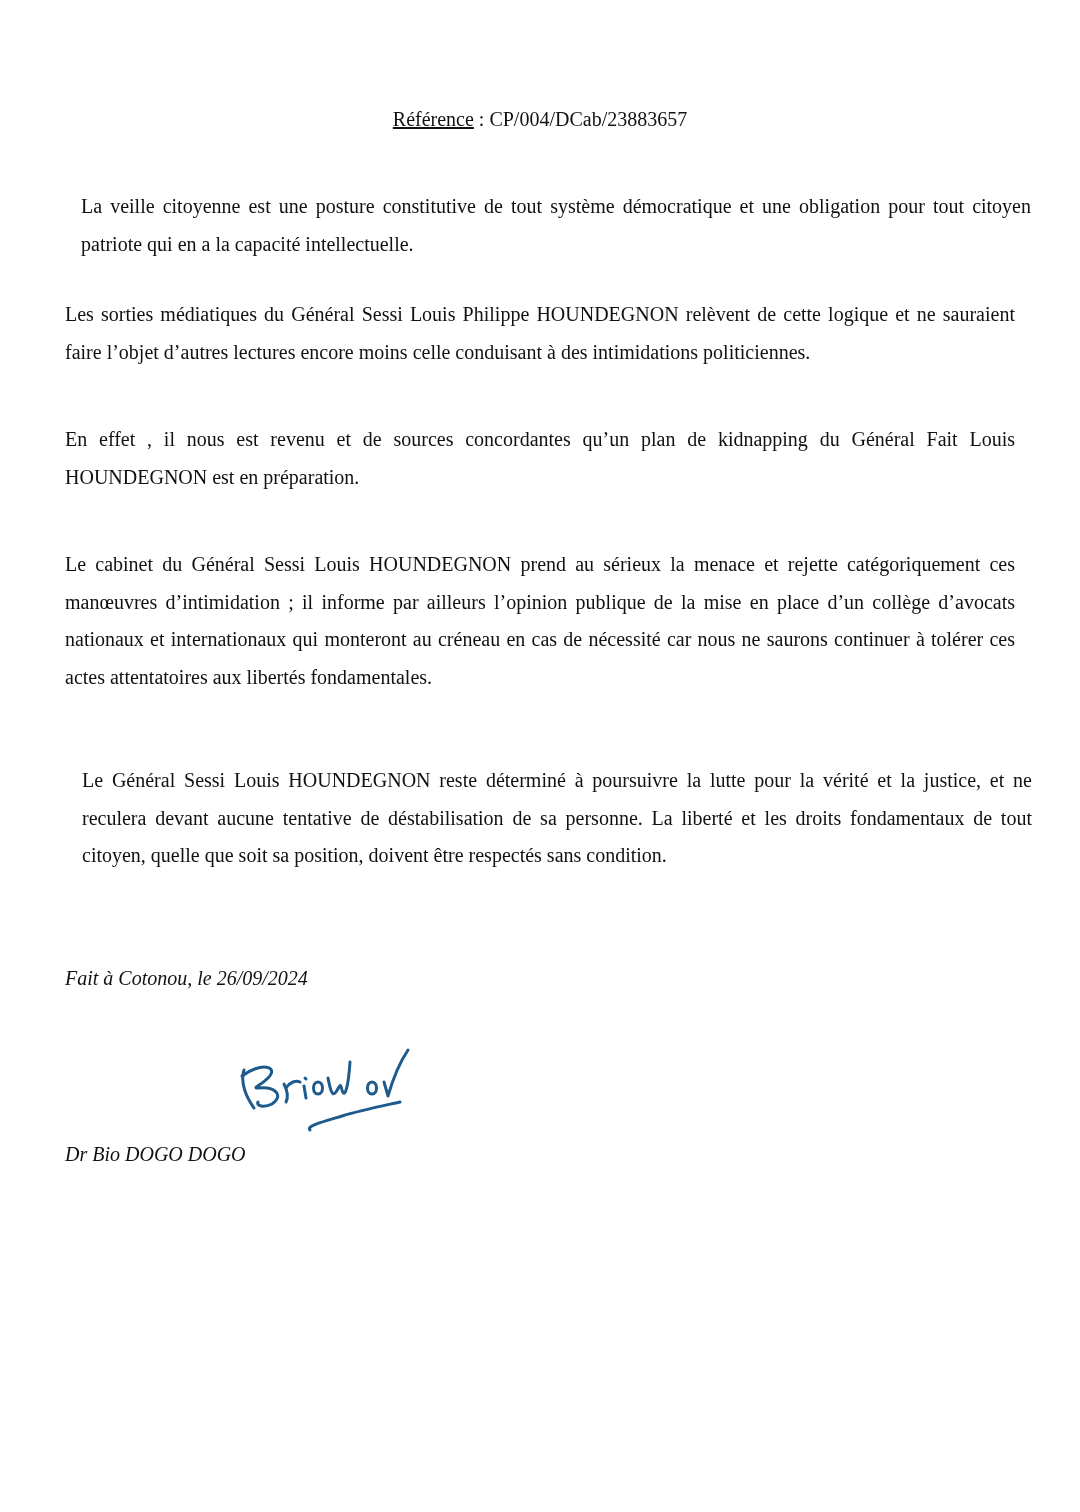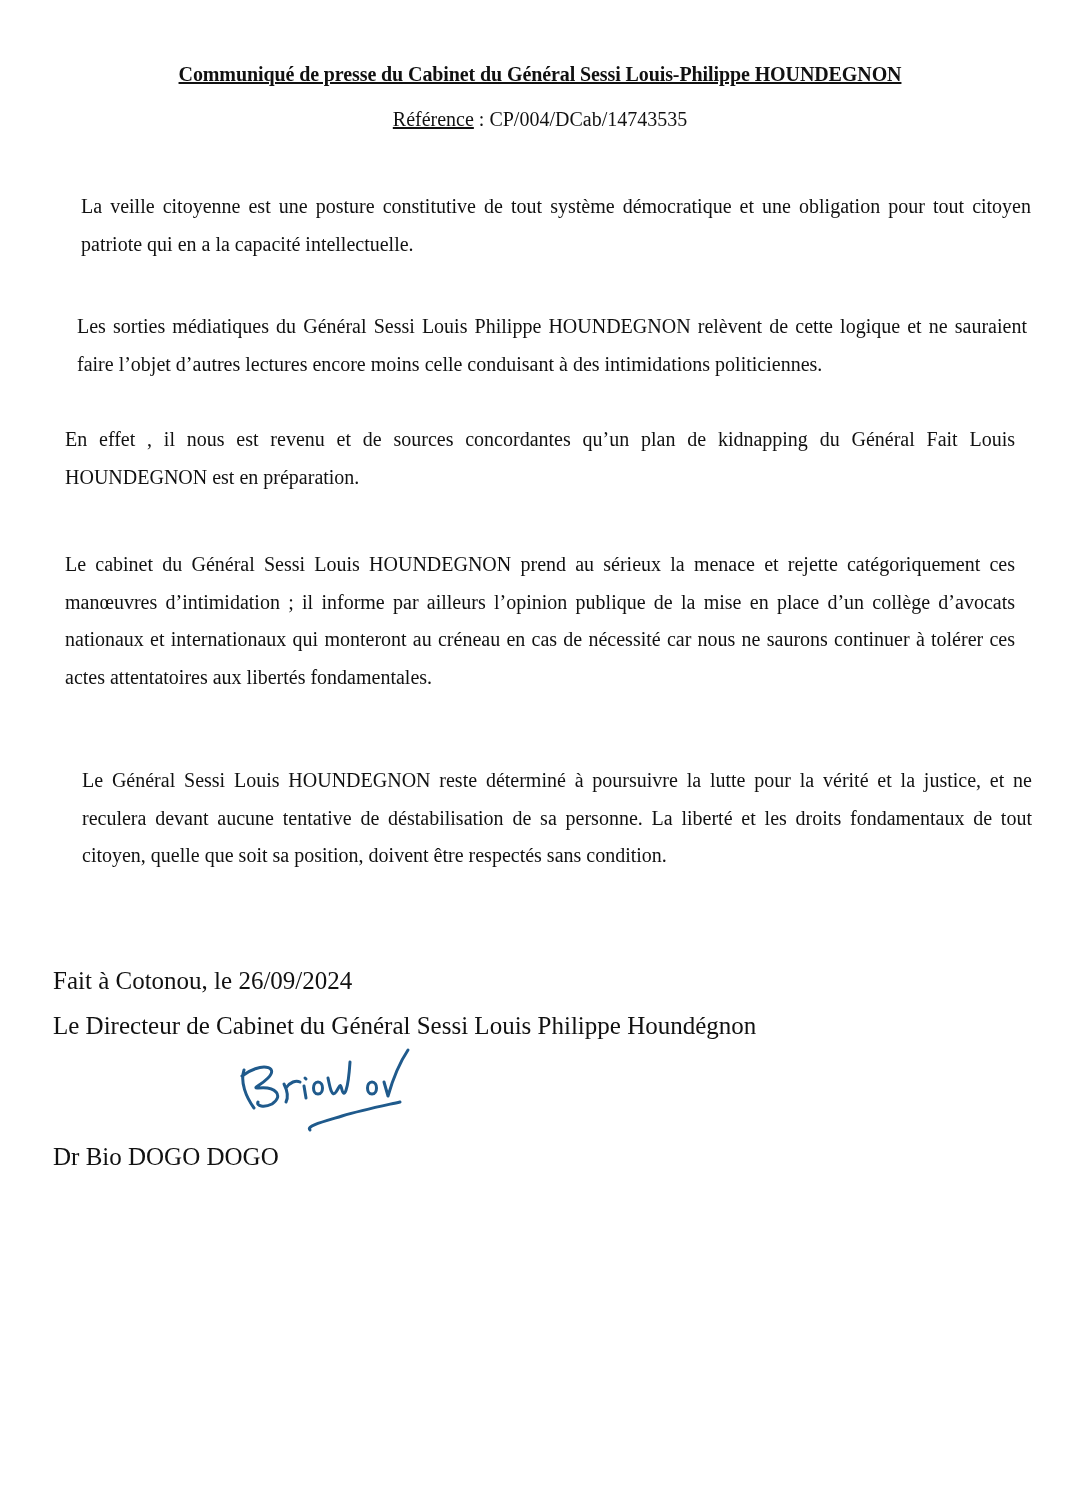--- a/index.html
+++ b/index.html
@@ -16,41 +16,39 @@
   .ref {
     position: absolute; left: 0; width: 1080px; top: 108px; text-align: center;
     font-size: 20px;
   }
   .ref .u { text-decoration: underline; text-align: right; }
   .para {
     position: absolute; left: 65px; width: 950px;
     font-size: 20px; line-height: 37.5px; text-align: justify;
     text-align-last: left;
   }
-  .line { position: absolute; left: 53px; font-size: 25px; white-space: nowrap; }
+  .line { position: absolute; left: 65px; font-size: 20px; white-space: nowrap; font-style: italic; }
   .signature { position: absolute; left: 232px; top: 1042px; width: 200px; height: 100px; }
 </style>
 </head>
 <body>
 
 <div class="page">
-  <div class="title">Communiqué de presse du Cabinet du Général Sessi Louis-Philippe HOUNDEGNON</div>
 
   <div class="ref">
-    <span class="u">Référence</span><span> : </span><span>CP/004/DCab/14743535</span>
+    <span class="u">Référence</span><span> : </span><span>CP/004/DCab/23883657</span>
   </div>
 
   <p class="para" style="top:172px;margin:16px;">La veille citoyenne est une posture constitutive de tout système démocratique et une obligation pour tout citoyen patriote qui en a la capacité intellectuelle.</p>
-  <p class="para" style="top:296px;margin:12px;">Les sorties médiatiques du Général Sessi Louis Philippe HOUNDEGNON relèvent de cette logique et ne sauraient faire l’objet d’autres lectures encore moins celle conduisant à des intimidations politiciennes.</p>
+  <p class="para" style="top:296px;margin:0;">Les sorties médiatiques du Général Sessi Louis Philippe HOUNDEGNON relèvent de cette logique et ne sauraient faire l’objet d’autres lectures encore moins celle conduisant à des intimidations politiciennes.</p>
   <p class="para" style="top:421px;margin:0;">En effet , il nous est revenu et de sources concordantes qu’un plan de kidnapping du Général Fait Louis HOUNDEGNON est en préparation.</p>
   <p class="para" style="top:546px;margin:0;">Le cabinet du Général Sessi Louis HOUNDEGNON prend au sérieux la menace et rejette catégoriquement ces manœuvres d’intimidation ; il informe par ailleurs l’opinion publique de la mise en place d’un collège d’avocats nationaux et internationaux qui monteront au créneau en cas de nécessité car nous ne saurons continuer à tolérer ces actes attentatoires aux libertés fondamentales.</p>
   <p class="para" style="top:745px;margin:17px;">Le Général Sessi Louis HOUNDEGNON reste déterminé à poursuivre la lutte pour la vérité et la justice, et ne reculera devant aucune tentative de déstabilisation de sa personne. La liberté et les droits fondamentaux de tout citoyen, quelle que soit sa position, doivent être respectés sans condition.</p>
 
   <div class="line" style="top:967px;">Fait à Cotonou, le 26/09/2024</div>
-  <div class="line" style="top:1012px;">Le Directeur de Cabinet du Général Sessi Louis Philippe Houndégnon</div>
 
   <svg class="signature" viewBox="0 0 200 100">
     <g fill="none" stroke-linecap="round" stroke-linejoin="round" stroke-width="3" stroke="#1f5a8c">
       <path d="M12 28 C 8 40, 14 55, 22 66 M10 34 C 28 20, 48 24, 36 36 C 28 44, 20 46, 26 46 C 44 44, 52 54, 40 62 C 32 66, 24 64, 26 60"></path>
       <path d="M52 42 C 56 50, 56 56, 54 60 M54 46 C 58 40, 64 38, 68 40"></path>
       <path d="M72 44 L 74 56 M73 36 L 74 37"></path>
       <path d="M86 40 C 80 40, 80 52, 86 52 C 92 52, 92 40, 86 40 Z"></path>
       <path d="M96 36 C 98 46, 100 56, 104 50 C 108 44, 108 40, 110 48 C 112 56, 116 50, 118 20"></path>
       <path d="M140 40 C 134 40, 134 52, 140 52 C 146 52, 146 40, 140 40 Z"></path>
       <path d="M152 40 L 156 54 C 160 40, 168 20, 176 8"></path>

